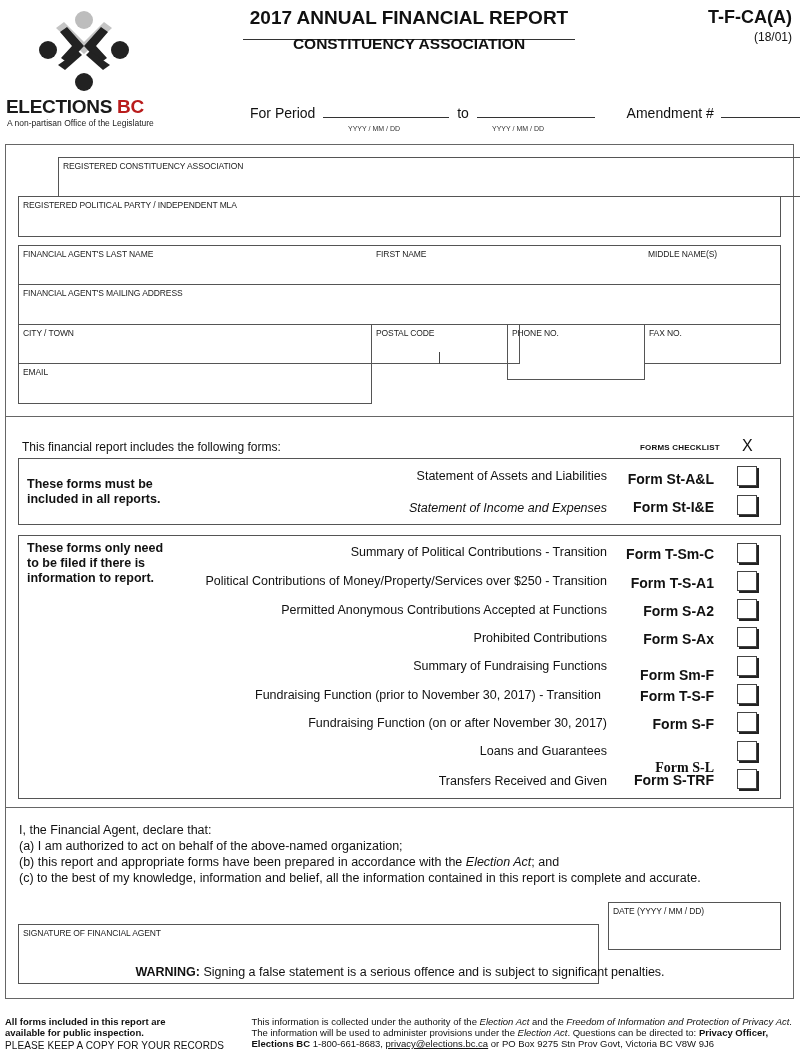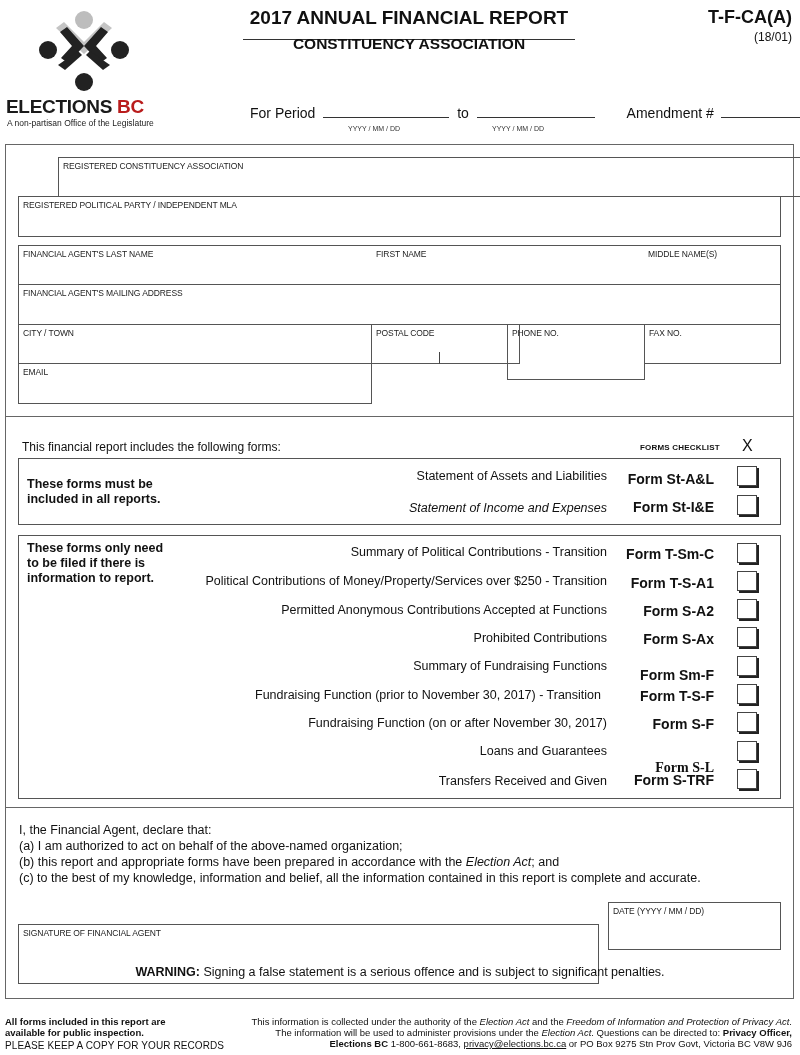--- a/index.html
+++ b/index.html
@@ -44,21 +44,21 @@
 
   .decl { left: 19px; top: 822px; font-size: 12.5px; line-height: 16px; }
   .decl i { font-style: italic; }
 
   .warning { left: 0; width: 800px; top: 965px; text-align: center; font-size: 12.5px; }
   .warning b { font-weight: bold; }
 
   .foot-left { left: 5px; top: 1016px; font-size: 9.5px; line-height: 11px; }
   .foot-left b { font-weight: bold; }
   .foot-left .keep { display: block; margin-top: 2px; font-size: 10px; letter-spacing: 0.1px; }
-  .foot-right { right: 8px; top: 1016px; font-size: 9.5px; line-height: 11px; text-align: right; white-space: nowrap; }
+  .foot-right { right: 8px; top: 1016px; font-size: 9.5px; line-height: 11px; text-align: left; white-space: nowrap; }
   .foot-right i { font-style: italic; }
   .foot-right b { font-weight: bold; }
   .foot-right u { text-decoration: underline; }
 </style>
 </head>
 <body>
 
 <div class="abs logo">
   <svg width="100" height="85" viewBox="0 0 100 85">
 

